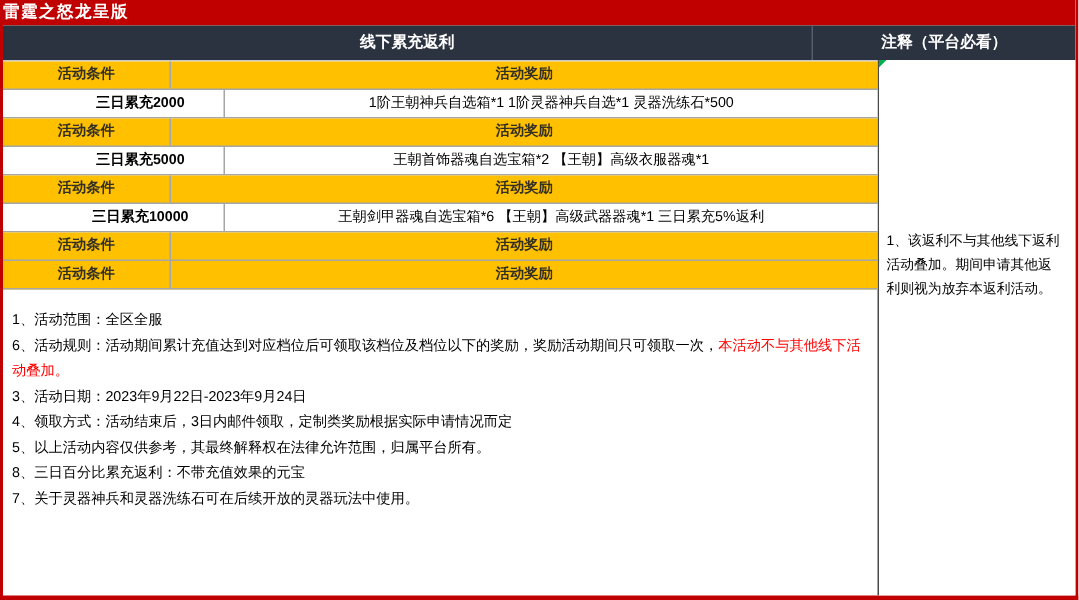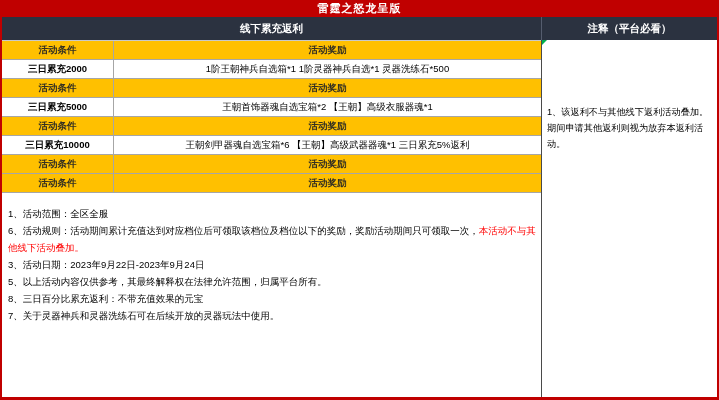--- a/index.html
+++ b/index.html
@@ -5,52 +5,52 @@
   html,body { margin:0; padding:0; background:#ffffff; }
   .screen {
     position:relative; width:719px; height:400px; box-sizing:border-box;
     border-left:2px solid #c00000; border-bottom:3px solid #c00000; border-right:2px solid #c00000;
     background:#ffffff; overflow:hidden;
     font-family:"Liberation Sans","DejaVu Sans",sans-serif;
     color:#1a1a1a;
   }
   .titlebar {
     height:17px; background:#c00000; color:#ffffff; font-weight:bold;
-    font-size:11px; line-height:17px; text-align:center; letter-spacing:1px;
+    font-size:11px; line-height:17px; text-align:left; letter-spacing:1px;
   }
   .headrow { display:flex; height:23px; background:#2b3240; }
   .headcell {
     color:#ffffff; font-weight:bold; font-size:10.5px; line-height:23px; text-align:center;
     box-sizing:border-box;
   }
   .headcell.left  { width:540px; border-right:1px solid #555d6e; }
   .headcell.right { flex:1; }
   .bodyrow { display:flex; height:357px; }
-  .leftcol { width:540px; box-sizing:border-box; border-right:1px solid #4a4a4a; }
+  .leftcol { width:584px; box-sizing:border-box; border-right:1px solid #4a4a4a; }
   .rightcol { flex:1; position:relative; background:#ffffff; }
 
   .rtable { border-top:1px solid #c9c9c9; }
   .trow { display:flex; height:19px; box-sizing:border-box; border-bottom:1px solid #a6a6a6; }
   .trow.yellow { background:#ffc000; }
   .trow.white  { background:#ffffff; }
   .c1 {
     width:112px; box-sizing:border-box; border-right:1px solid #a6a6a6;
     text-align:center; line-height:18px; font-size:9.5px; overflow:hidden; white-space:nowrap;
   }
   .c2 { flex:1; text-align:center; line-height:18px; font-size:9.5px; overflow:hidden; white-space:nowrap; }
   .yellow .c1, .yellow .c2 { font-weight:bold; color:#332f22; }
-  .white .c1 { font-weight:bold; color:#000000; }
+  .white .c1 { font-weight:bold; color:#000000;margin-left:36px; }
   .white .c2 { color:#000000; }
 
   .notes { padding:12px 4px 0 6px; }
   .note { font-size:9.5px; line-height:17px; color:#000000; }
   .note .red { color:#ff0000; }
 
   .annotation-note {
-    margin-top:64px; padding:0 7px 0 5px; font-size:9.2px; line-height:16px; color:#000000;
+    margin-top:112px; padding:0 7px 0 5px; font-size:9.2px; line-height:16px; color:#000000;
   }
   .comment-marker {
     position:absolute; top:0; left:0; width:0; height:0;
     border-top:5px solid #00b050; border-right:5px solid transparent;
   }
 </style>
 </head>
 <body>
 
 <div class="screen">
@@ -103,20 +103,21 @@
           <div class="c1">活动条件</div>
           <div class="c2">活动奖励</div>
         </div>
 
       </div>
 
       <div class="notes">
         <div class="note"><span>1、活动范围：全区全服</span><span class="red"></span></div>
         <div class="note"><span>6、活动规则：活动期间累计充值达到对应档位后可领取该档位及档位以下的奖励，奖励活动期间只可领取一次，</span><span class="red">本活动不与其他线下活动叠加。</span></div>
         <div class="note"><span>3、活动日期：2023年9月22日-2023年9月24日</span><span class="red"></span></div>
+        <div class="note"><span>4、领取方式：活动结束后，3日内邮件领取，定制类奖励根据实际申请情况而定</span><span class="red"></span></div>
         <div class="note"><span>5、以上活动内容仅供参考，其最终解释权在法律允许范围，归属平台所有。</span><span class="red"></span></div>
         <div class="note"><span>8、三日百分比累充返利：不带充值效果的元宝</span><span class="red"></span></div>
         <div class="note"><span>7、关于灵器神兵和灵器洗练石可在后续开放的灵器玩法中使用。</span><span class="red"></span></div>
       </div>
     </div>
 
     <div class="rightcol">
       <div class="comment-marker"></div>
       <div class="annotation-note">1、该返利不与其他线下返利活动叠加。期间申请其他返利则视为放弃本返利活动。</div>
     </div>

